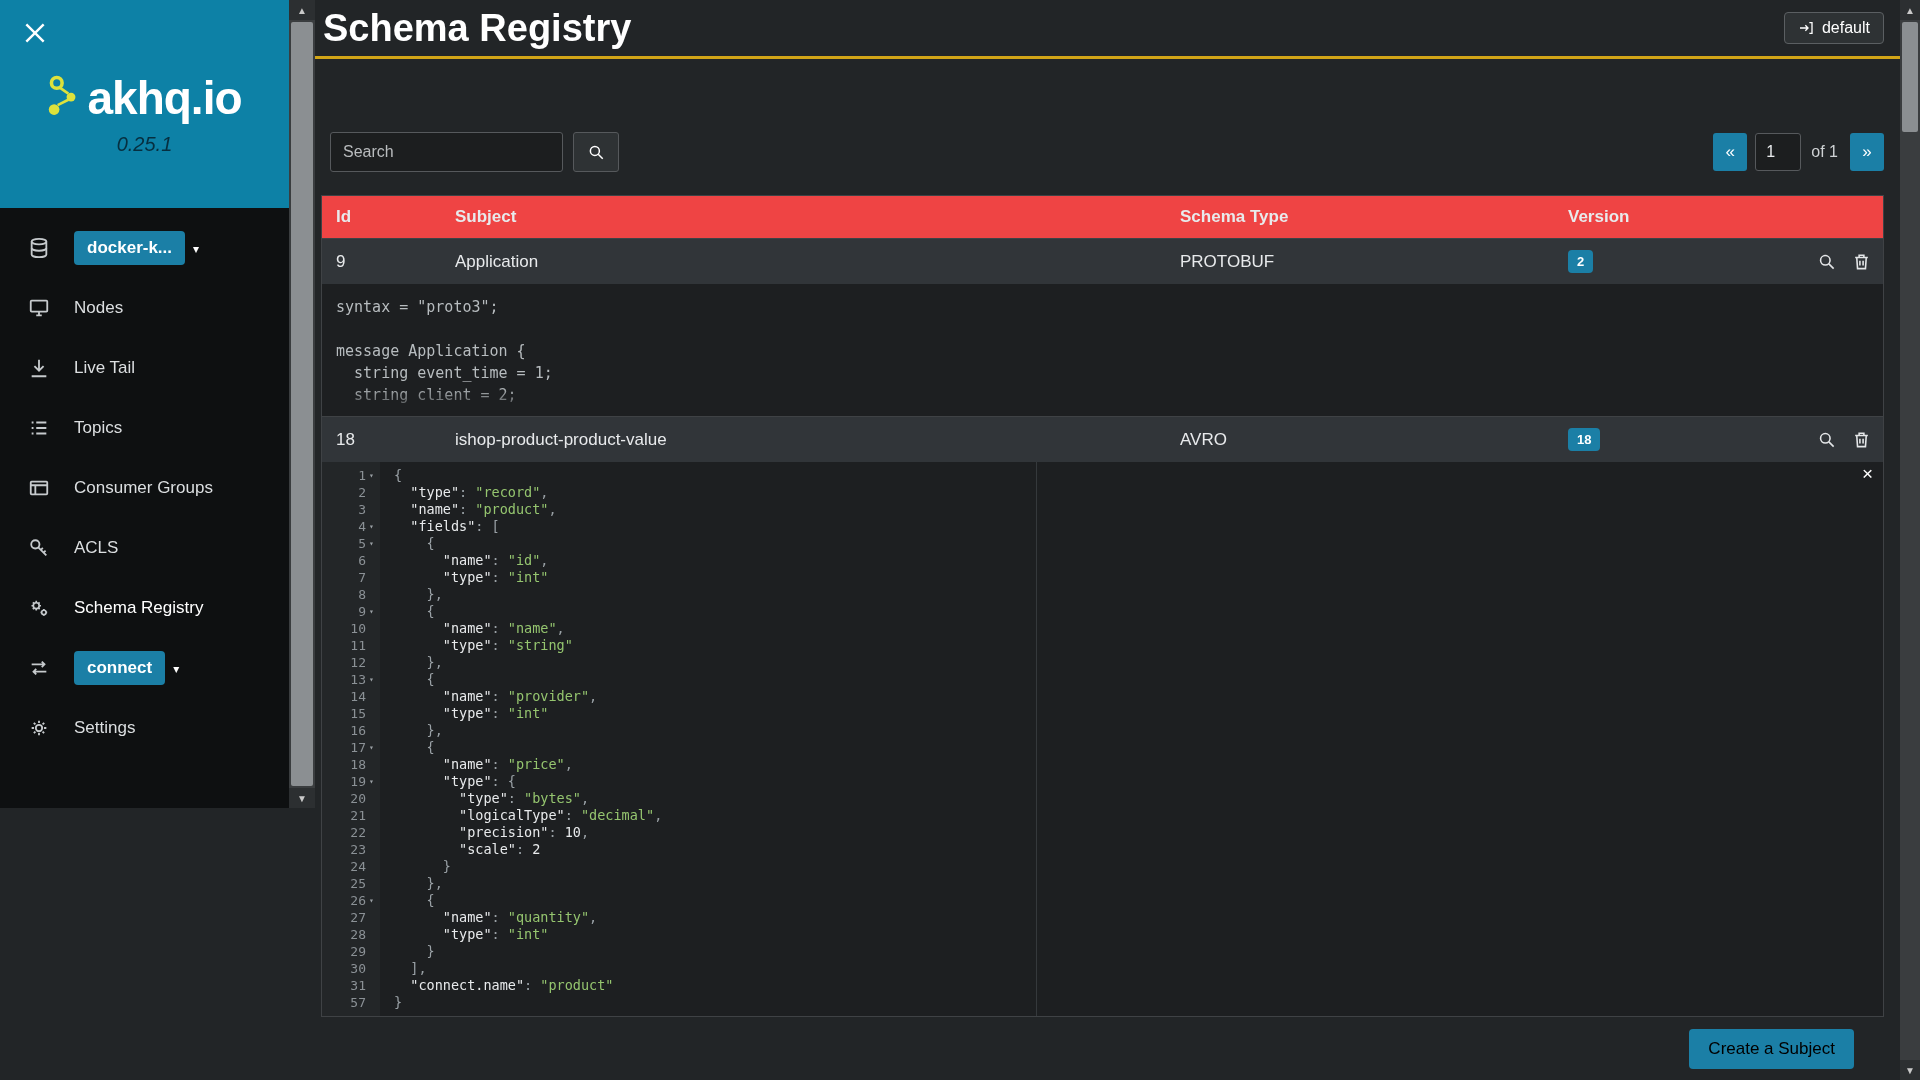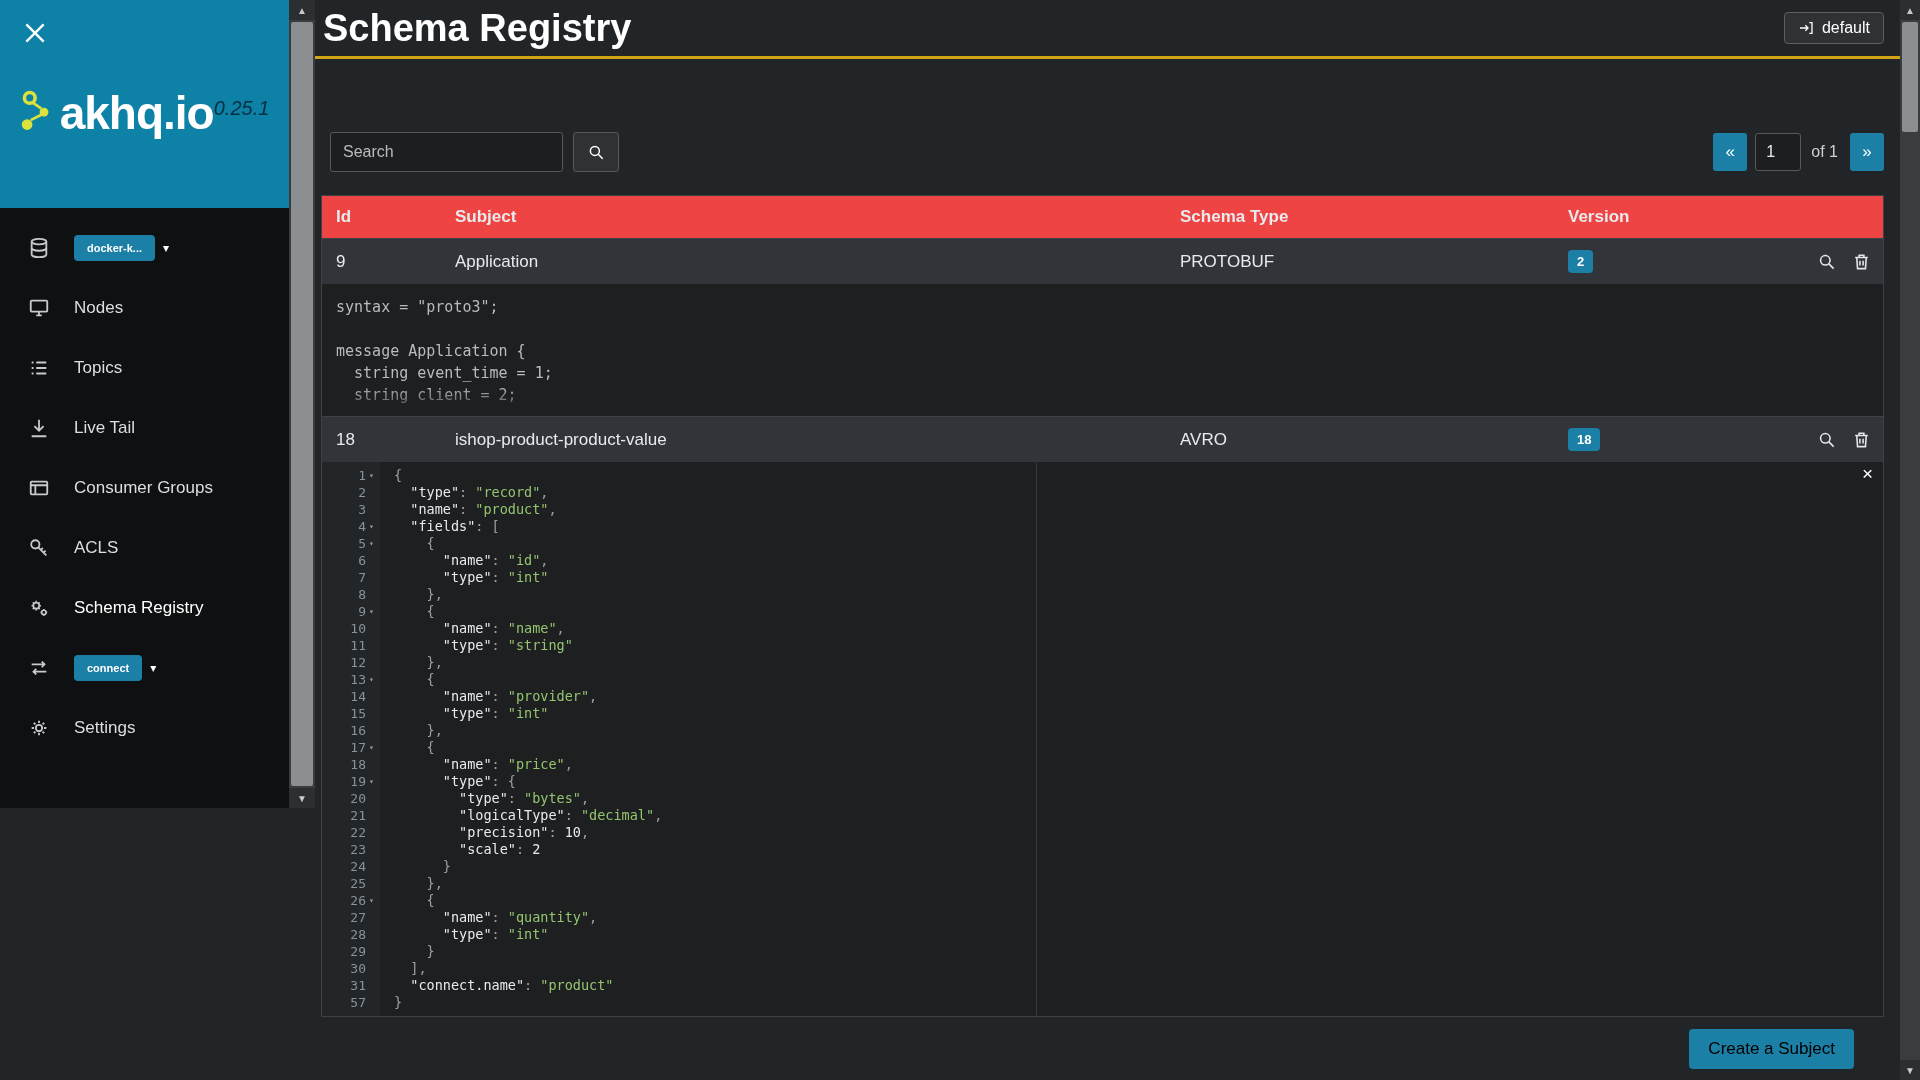--- a/index.html
+++ b/index.html
@@ -6,31 +6,31 @@
   html,body { background:#222527; }
   .root{
     width:1920px;height:1080px;display:flex;overflow:hidden;
     font-family:"Liberation Sans",sans-serif;background:#222527;color:#e8eaec;
   }
   
   .sidebar-col{width:315px;display:flex;flex-direction:column;flex:none;}
   .sidebar-wrap{display:flex;height:808px;}
   .sidebar{width:289px;background:#0e1011;display:flex;flex-direction:column;}
   .logo-block{height:208px;background:var(--logo-bg,#0d81a6);position:relative;
-    display:flex;flex-direction:row;align-items:center;justify-content:center;}
+    display:flex;flex-direction:column;align-items:center;justify-content:center;}
   .close-x{position:absolute;top:20px;left:22px;cursor:pointer;display:flex;}
   .logo-row{display:flex;align-items:center;gap:8px;margin-top:18px;}
   .logo-text{font-size:46px;font-weight:bold;color:#fff;letter-spacing:-1px;}
   .version{font-style:italic;font-size:20px;color:rgba(6,42,58,0.95);margin-top:8px;}
   .menu{padding-top:10px;}
   .menu-item{height:60px;display:flex;align-items:center;padding-left:28px;gap:20px;
     color:#dcdfe1;font-size:17px;cursor:pointer;}
   .menu-item.active{color:#ffffff;}
   .mi-icon{width:26px;color:#c6cacd;display:flex;flex:none;}
-  .pill-btn{background:var(--accent,#1b7fa6);color:#fff;font-weight:bold;font-size:11px;
+  .pill-btn{background:var(--accent,#1b7fa6);color:#fff;font-weight:bold;font-size:17px;
     padding:7px 13px;border-radius:4px;display:inline-block;}
   .caret{color:#fff;font-size:12px;margin-left:8px;}
   
   .side-scroll{width:26px;background:#3a3d3f;position:relative;flex:none;}
   .scroll-arrow{position:absolute;left:0;right:0;height:20px;display:flex;align-items:center;
     justify-content:center;font-size:10px;color:#c9c9c9;background:#2c2f31;cursor:pointer;}
   .scroll-arrow.top{top:0;} .scroll-arrow.bottom{bottom:0;}
   .scroll-thumb{position:absolute;left:2px;right:2px;background:#8b8f92;border-radius:2px;}
   
   .main{flex:1;display:flex;flex-direction:column;min-width:0;}
@@ -144,33 +144,33 @@
                   <rect x="3" y="4" width="18" height="12" rx="1"></rect>
                   <path d="M9 20h6M12 16v4"></path>
                 </svg>
             </span>
             <span>Nodes</span>
           </div>
 
           <div class="menu-item">
             <span class="mi-icon">
               <svg viewBox="0 0 24 24" width="22" height="22" fill="none" stroke="currentColor" stroke-width="2">
+                  <path d="M12 3v12M7 10l5 5 5-5M4 21h16"></path>
+                </svg>
+            </span>
+            <span>Live Tail</span>
+          </div>
+
+          <div class="menu-item">
+            <span class="mi-icon">
+              <svg viewBox="0 0 24 24" width="22" height="22" fill="none" stroke="currentColor" stroke-width="2">
                   <path d="M4 6h2M4 12h2M4 18h2M9 6h11M9 12h11M9 18h11"></path>
                 </svg>
             </span>
             <span>Topics</span>
-          </div>
-
-          <div class="menu-item">
-            <span class="mi-icon">
-              <svg viewBox="0 0 24 24" width="22" height="22" fill="none" stroke="currentColor" stroke-width="2">
-                  <path d="M12 3v12M7 10l5 5 5-5M4 21h16"></path>
-                </svg>
-            </span>
-            <span>Live Tail</span>
           </div>
 
           <div class="menu-item">
             <span class="mi-icon">
               <svg viewBox="0 0 24 24" width="22" height="22" fill="none" stroke="currentColor" stroke-width="2">
                   <rect x="3" y="5" width="18" height="14" rx="1"></rect>
                   <path d="M3 9h18M8 9v10"></path>
                 </svg>
             </span>
             <span>Consumer Groups</span>

